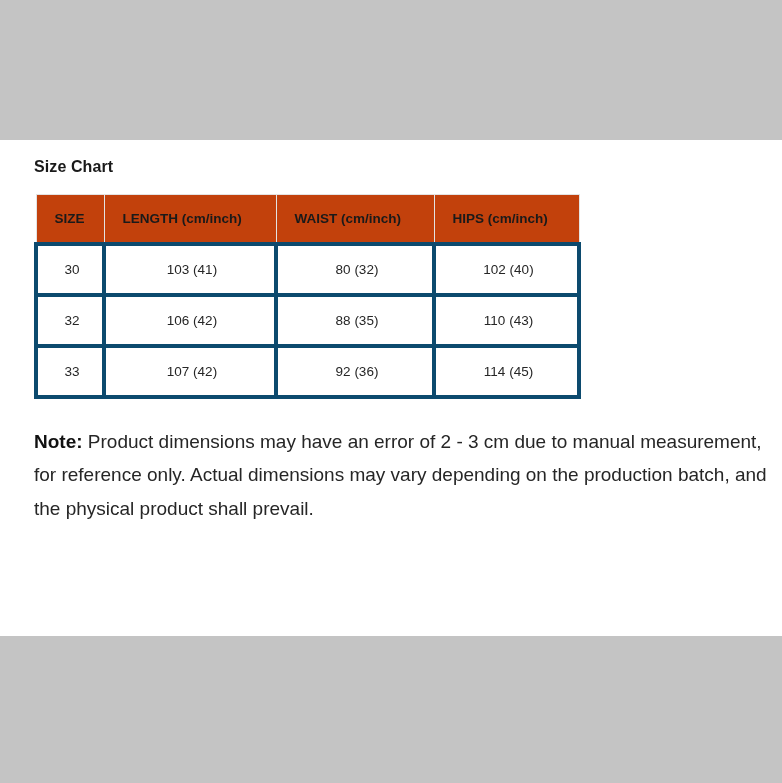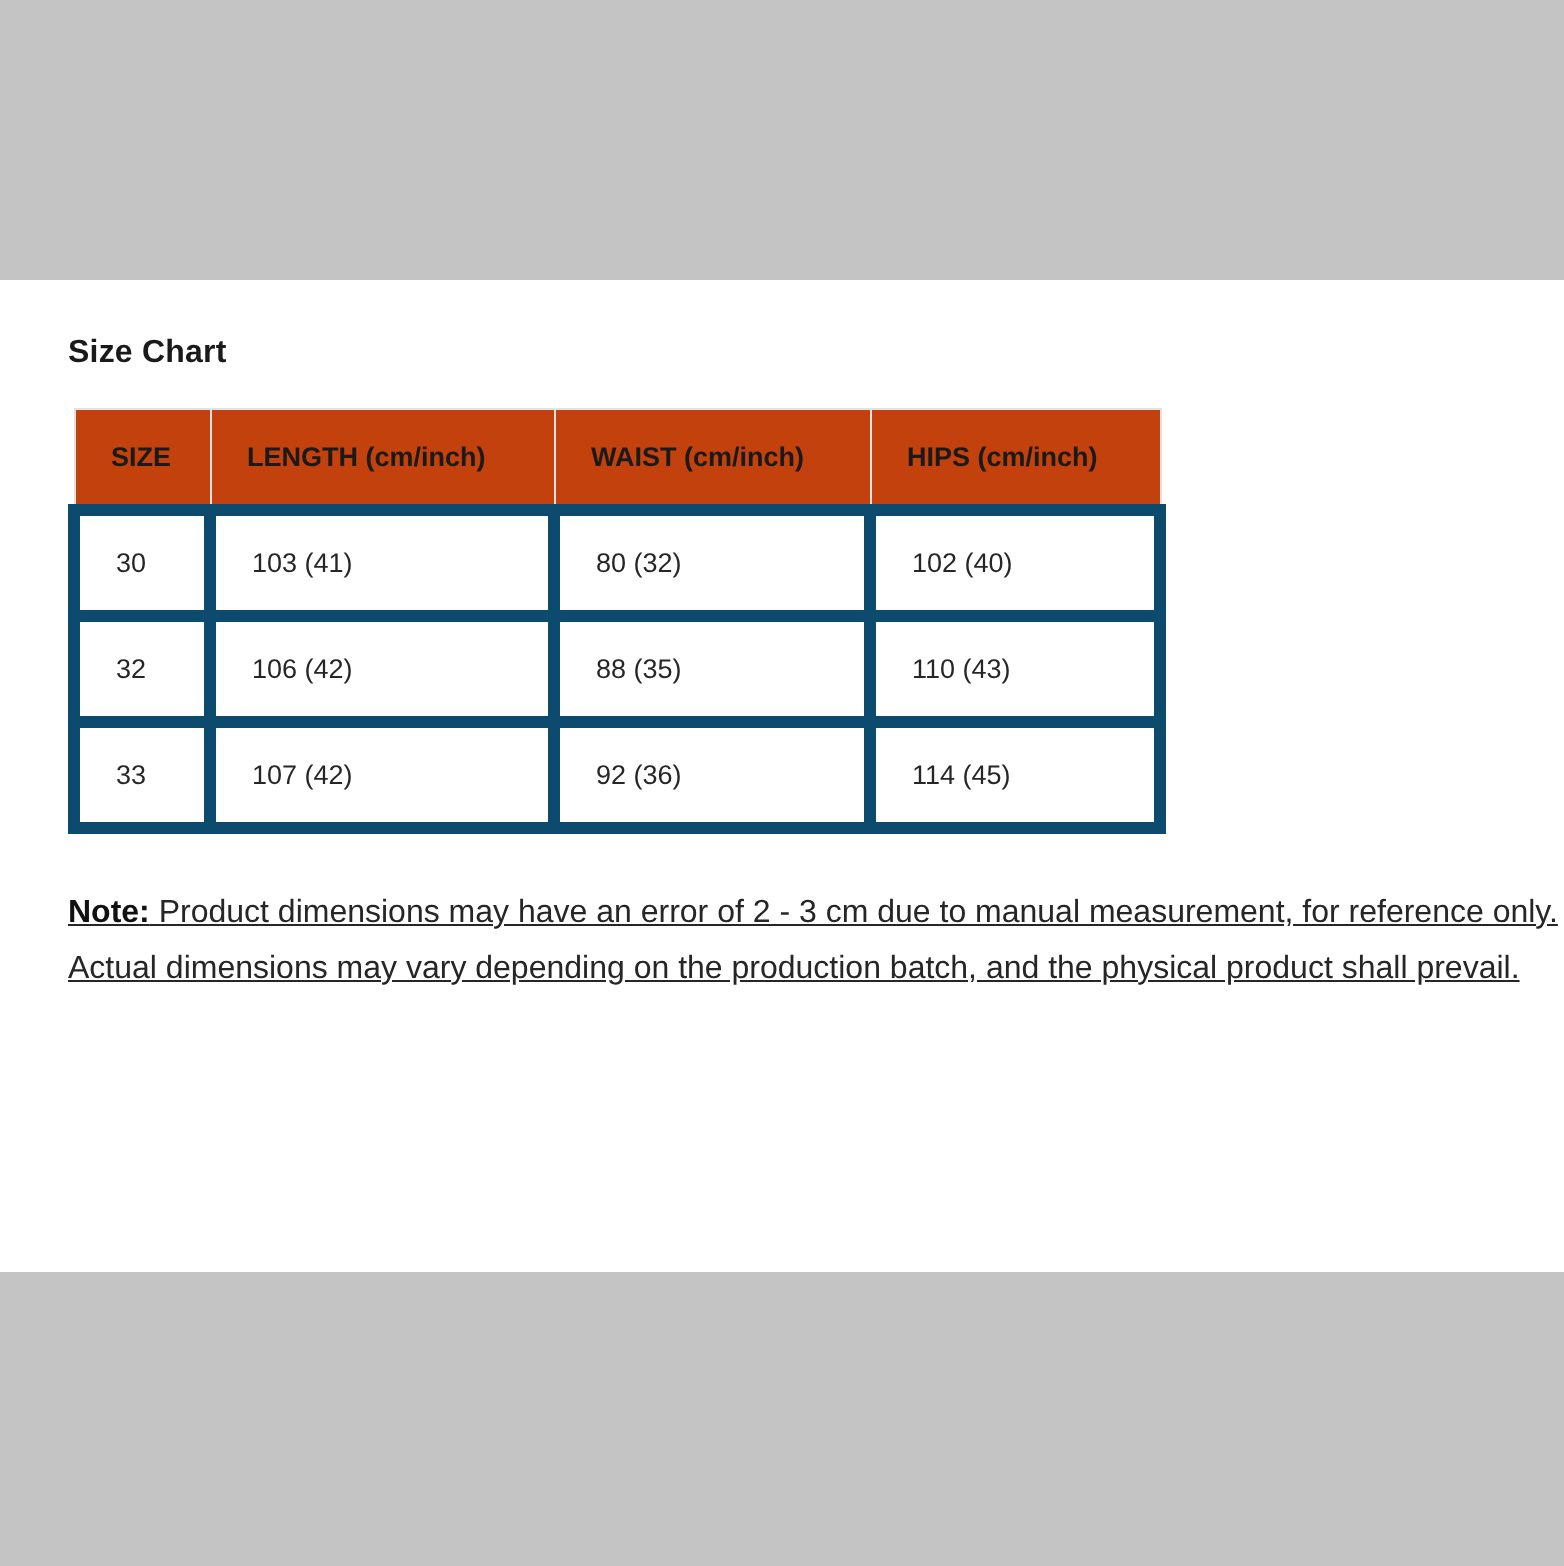--- a/index.html
+++ b/index.html
@@ -21,21 +21,21 @@
   .panel {
     position: absolute;
     left: 0;
     top: 140px;
     width: 782px;
     height: 496px;
     background: #ffffff;
     box-sizing: border-box;
   }
   .panel-inner {
-    padding: 28px 34px 0 34px;
+    padding: 18px 34px 0 34px;
   }
   .chart-title {
     font-size: 16px;
     font-weight: bold;
     color: #1a1a1a;
     margin: 0 0 18px 0;
     letter-spacing: 0.1px;
   }
   table.size-table {
     border-collapse: collapse;
@@ -49,36 +49,36 @@
     font-weight: bold;
     text-align: left;
     padding: 16px 14px 16px 18px;
     border: 1px solid #e3e3e3;
     font-size: 13.5px;
     color: #1a1a1a;
     white-space: nowrap;
   }
   table.size-table tbody td {
     padding: 16px 14px 16px 18px;
-    border: 6px solid #0c4a6e;
+    border: 4px solid #0c4a6e;
     font-size: 13.5px;
     color: #262626;
     background: #ffffff;
+    text-align: center;
   }
   col.c-size { width: 68px; }
   col.c-length { width: 172px; }
   col.c-waist { width: 158px; }
   col.c-hips { width: 145px; }
   .note {
     margin-top: 26px;
-    font-size: 16px;
+    font-size: 19px;
     line-height: 1.75;
     color: #262626;
     width: 745px;
-    text-decoration: underline;
   }
   .note b {
     font-weight: bold;
     color: #111111;
   }
 </style>
 </head>
 <body>
 
 <div id="page">

